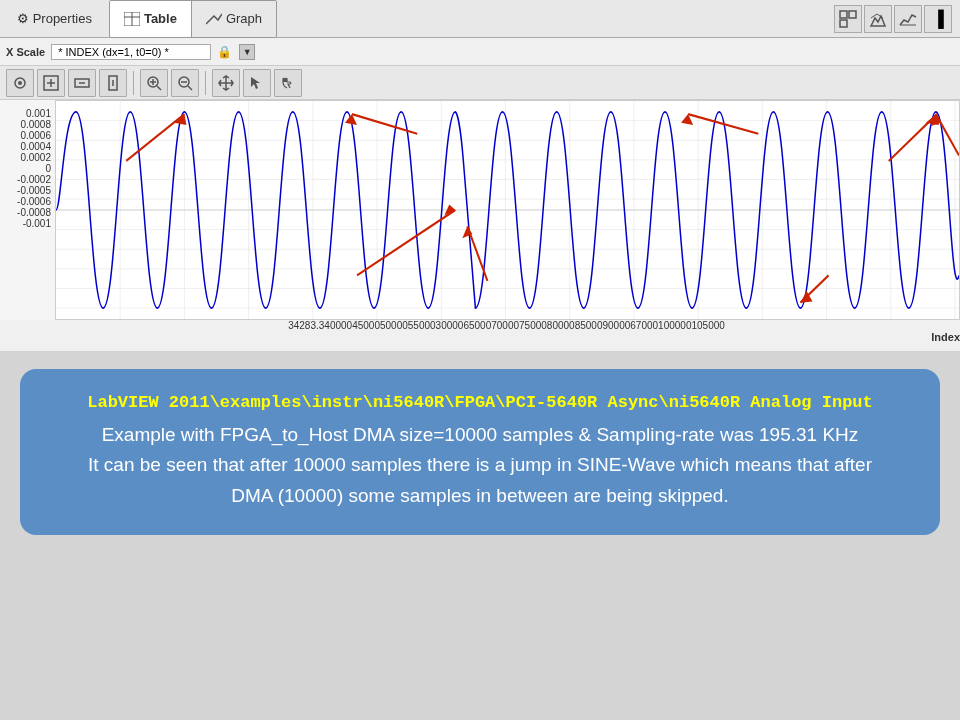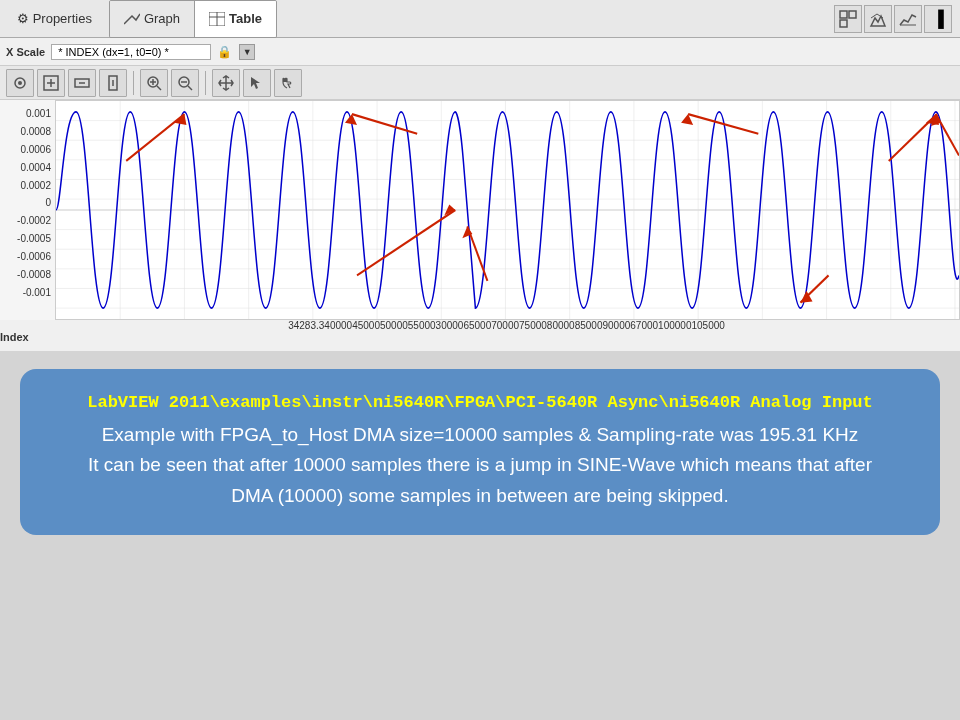--- a/index.html
+++ b/index.html
@@ -153,42 +153,41 @@
       position: relative;
       height: 220px;
       display: flex;
     }
 
     .y-axis {
       width: 55px;
       position: relative;
       display: flex;
       flex-direction: column;
-      justify-content: space-between;
       padding: 8px 4px 22px 4px;
       font-size: 10px;
       color: #333;
       text-align: right;
     }
 
     .chart-area {
       flex: 1;
       position: relative;
       background: #fff;
       border: 1px solid #ccc;
       overflow: hidden;
     }
 
     .chart-svg {
       width: 100%;
       height: 100%;
     }
 
     .x-axis-title {
-      text-align: left;
+      text-align: right;
       font-size: 11px;
       font-weight: bold;
       color: #333;
       padding-bottom: 4px;
     }
 
     
     .info-box {
       background: #5b8ec5;
       border-radius: 16px;
@@ -215,33 +214,33 @@
 </head>
 <body>
 
 <div class="top-bar">
   <div class="properties-btn">
     <span>⚙</span>
     <span>Properties</span>
   </div>
 
   <div class="tab-group">
-    <div class="tab">
-      <svg class="tab-icon" viewBox="0 0 16 14">
-        <polyline points="0,12 4,8 8,4 12,8 16,2" fill="none" stroke="#555" stroke-width="1.5"></polyline>
-      </svg>
-      <span>Graph</span>
-    </div>
     <div class="tab active">
       <svg class="tab-icon" viewBox="0 0 16 14">
         <rect x="0" y="0" width="16" height="14" fill="none" stroke="#555" stroke-width="1"></rect>
         <line x1="0" y1="5" x2="16" y2="5" stroke="#555" stroke-width="1"></line>
         <line x1="8" y1="0" x2="8" y2="14" stroke="#555" stroke-width="1"></line>
       </svg>
       <span>Table</span>
+    </div>
+    <div class="tab">
+      <svg class="tab-icon" viewBox="0 0 16 14">
+        <polyline points="0,12 4,8 8,4 12,8 16,2" fill="none" stroke="#555" stroke-width="1.5"></polyline>
+      </svg>
+      <span>Graph</span>
     </div>
   </div>
 
   <div class="top-right-tools">
     <div class="tool-btn">
       <svg width="18" height="18" viewBox="0 0 18 18">
         <rect x="1" y="1" width="7" height="7" fill="none" stroke="#555" stroke-width="1.5"></rect>
         <rect x="10" y="1" width="7" height="7" fill="none" stroke="#555" stroke-width="1.5"></rect>
         <rect x="1" y="10" width="7" height="7" fill="none" stroke="#555" stroke-width="1.5"></rect>
       </svg>

